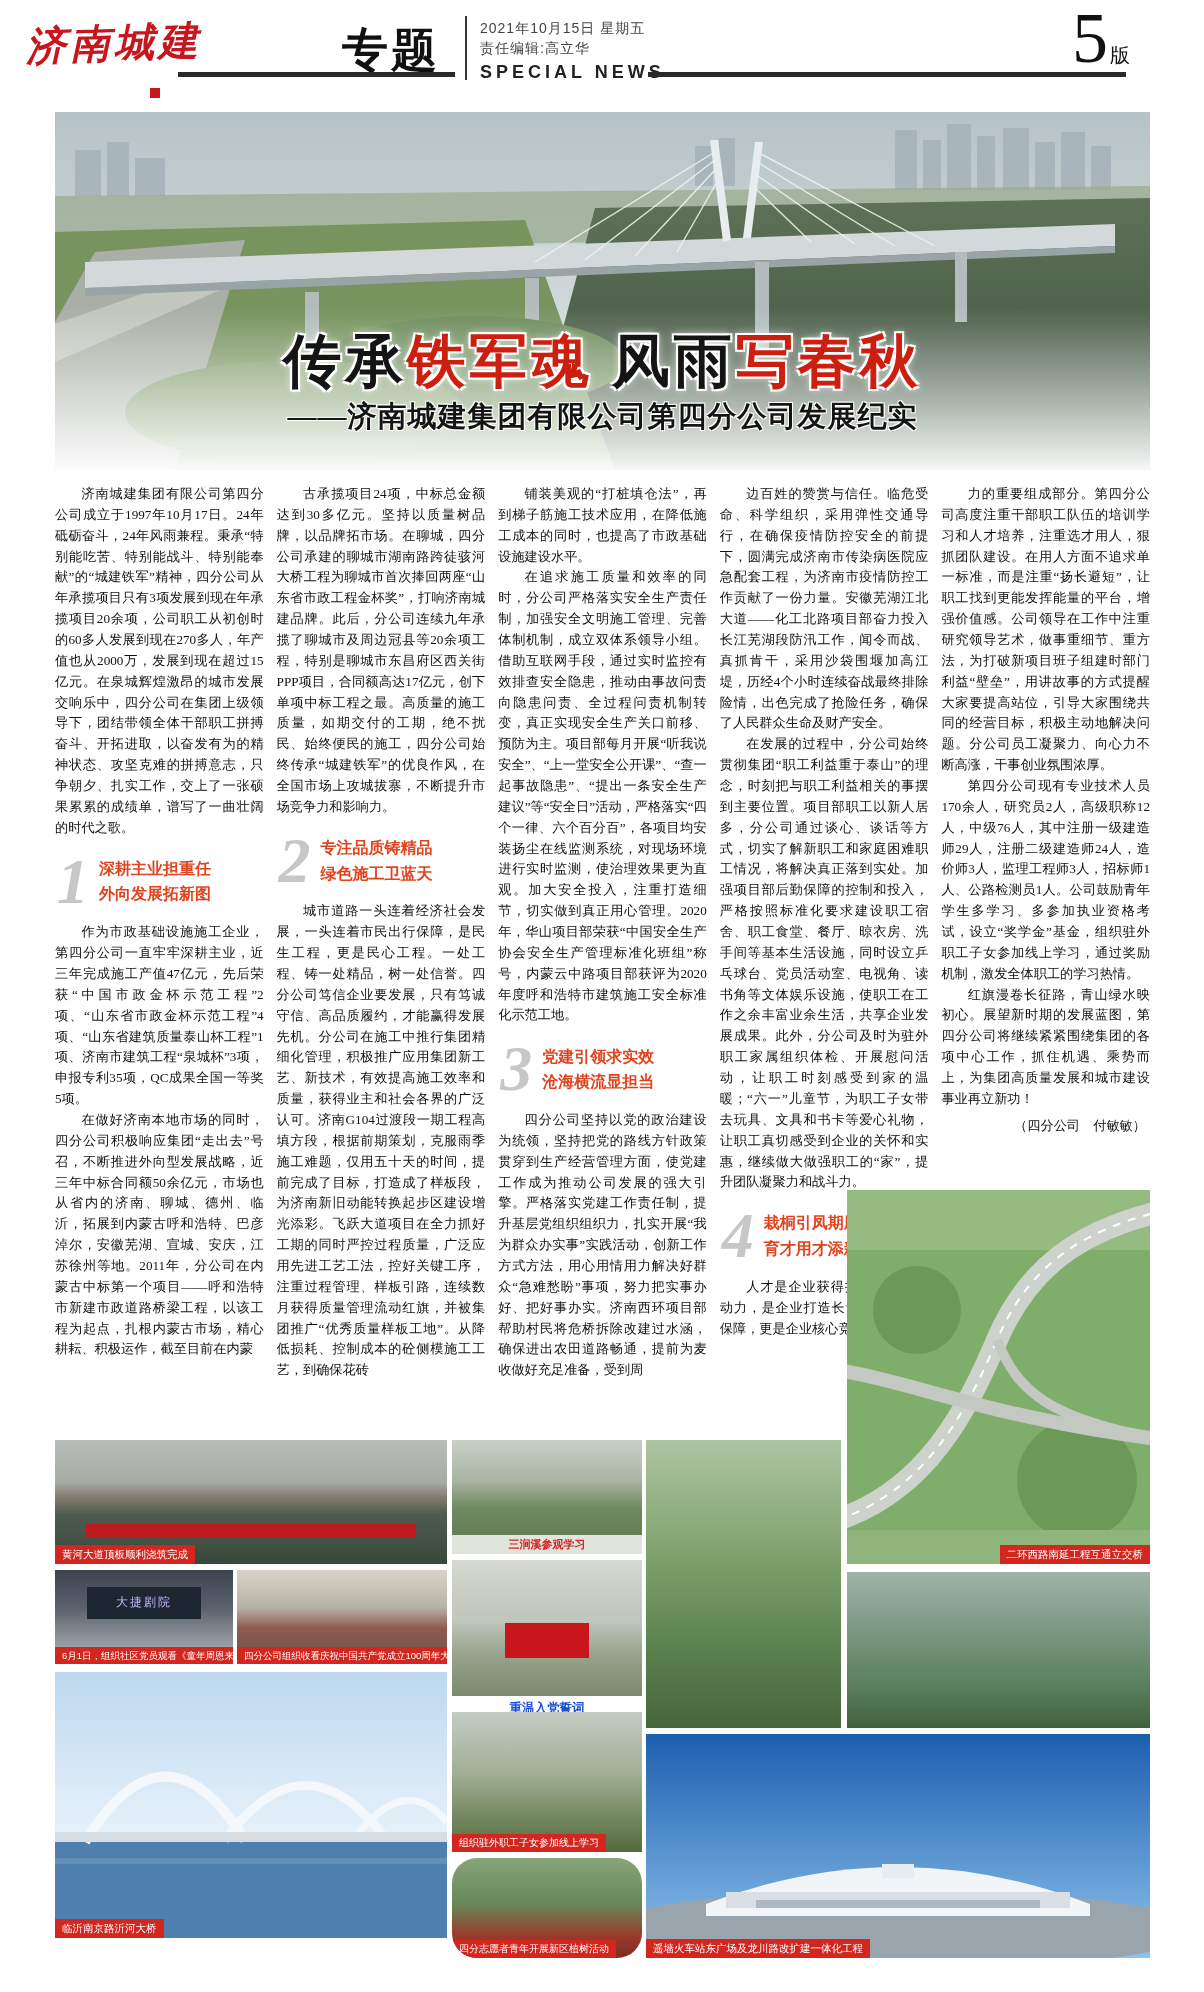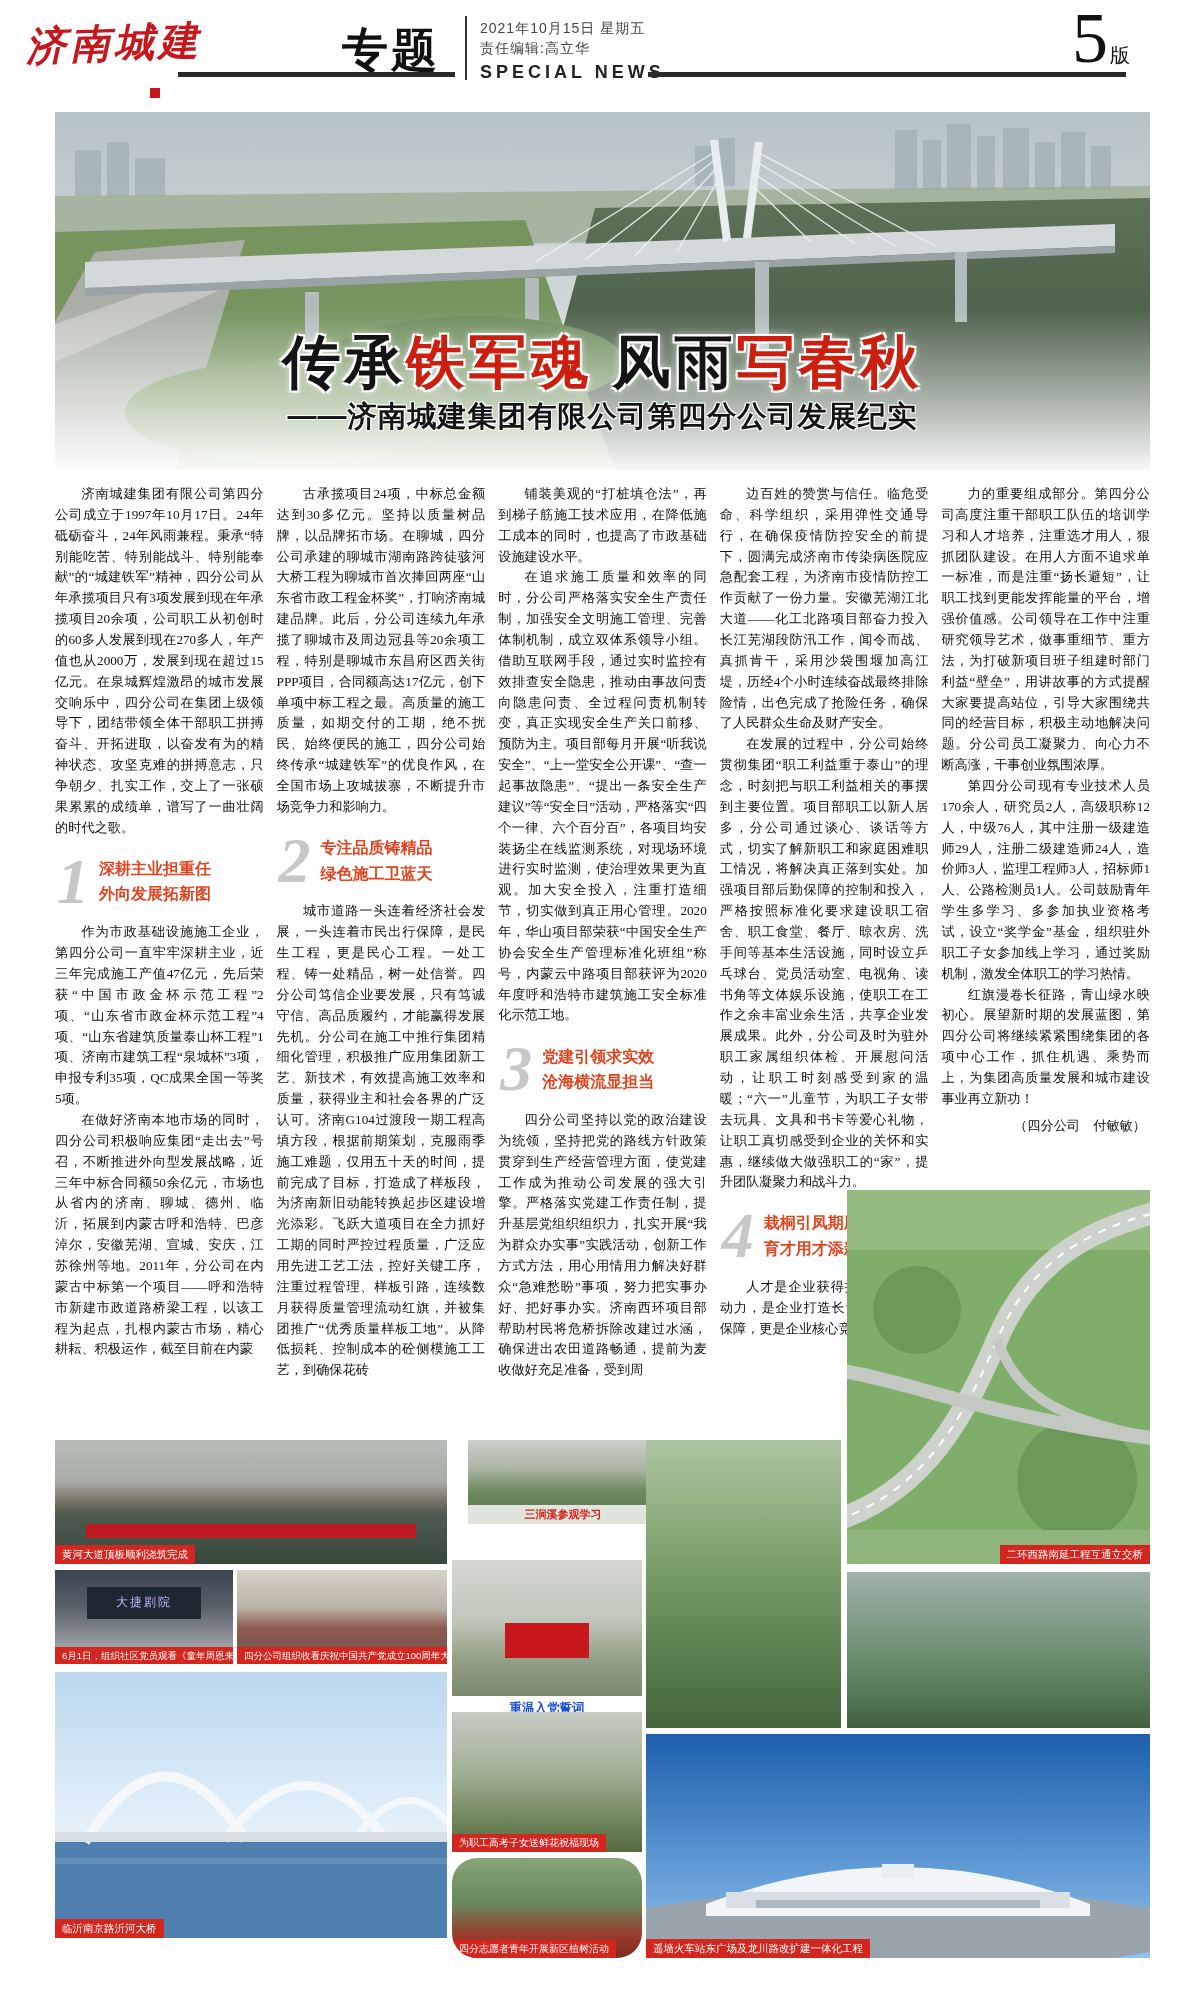--- a/index.html
+++ b/index.html
@@ -24,21 +24,21 @@
   .pagenum{position:absolute;left:1072px;top:2px;font-family:"Liberation Serif",serif;}
   .pagenum .num{font-size:72px;line-height:1;color:#111;}
   .pagenum .ban{font-size:20px;color:#111;margin-left:2px;}
 
   
   .hero{position:absolute;left:55px;top:112px;width:1095px;height:358px;overflow:hidden;}
   .hero svg{display:block;}
 
   
   .headline{position:absolute;left:55px;top:332px;width:1095px;text-align:center;
-        font-family:Liberation Sans, sans-serif;}
+        font-family:Liberation Serif, serif;}
   .headline .main{font-size:58px;font-weight:900;letter-spacing:4px;line-height:1.05;
         text-shadow:-2px -2px 0 #fff,2px -2px 0 #fff,-2px 2px 0 #fff,2px 2px 0 #fff,0 0 8px #fff;}
   .headline .main .blk{color:#141414;}
   .headline .main .red{color:#cc1f10;}
   .headline .sub{margin-top:4px;font-size:29px;font-weight:900;color:#141414;letter-spacing:1px;
         text-shadow:-1px -1px 0 #fff,1px -1px 0 #fff,-1px 1px 0 #fff,1px 1px 0 #fff;}
 
   
   .columns{position:absolute;left:55px;top:484px;width:1095px;height:953px;display:flex;gap:13px;}
   .col{flex:1 1 0;overflow:hidden;font-size:13.2px;line-height:1.58;text-align:justify;color:#111;}
@@ -222,21 +222,21 @@
         <p class="para">红旗漫卷长征路，青山绿水映初心。展望新时期的发展蓝图，第四分公司将继续紧紧围绕集团的各项中心工作，抓住机遇、乘势而上，为集团高质量发展和城市建设事业再立新功！</p>
         <p class="para byline">（四分公司　付敏敏）</p>
       </div>
     </div>
 
   <div class="photo ph-river" style="left:55px;top:1440px;width:392px;height:124px;">
     <div class="banner-strip" style="bottom:26px;"></div>
     <div class="cap-bar">黄河大道顶板顺利浇筑完成</div>
   </div>
 
-  <div class="photo ph-group" style="left:468px;top:1440px;width:190px;height:84px;">
+  <div class="photo ph-group" style="left:452px;top:1440px;width:190px;height:114px;">
     <div class="cap-plain">三涧溪参观学习</div>
   </div>
 
   <div class="photo" style="left:847px;top:1190px;width:303px;height:374px;background:#7fae6b;">
     <svg width="303" height="374" viewBox="0 0 303 374">
       <rect width="303" height="374" fill="#7fae6b"></rect>
       <rect x="0" y="0" width="303" height="60" fill="#95bb80"></rect>
       <circle cx="70" cy="120" r="44" fill="#6b9a58"></circle>
       <circle cx="230" cy="290" r="60" fill="#6b9a58"></circle>
       <path d="M-10,330 C80,300 120,220 150,150 C180,80 230,40 320,20" stroke="#cdd3cc" stroke-width="22" fill="none"></path>
@@ -280,21 +280,21 @@
       <path d="M170,168 Q250,60 330,166" stroke="#f4f8fb" stroke-width="9" fill="none"></path>
       <path d="M300,166 Q350,100 392,150" stroke="#f4f8fb" stroke-width="7" fill="none"></path>
       <rect x="0" y="160" width="392" height="10" fill="#d7dee3"></rect>
       <rect x="0" y="186" width="392" height="6" fill="#6f97bd" opacity="0.6"></rect>
     </svg>
 
     <div class="cap-bar" id="cap-linyi">临沂南京路沂河大桥</div>
   </div>
 
   <div class="photo ph-flower" style="left:452px;top:1712px;width:190px;height:140px;">
-    <div class="cap-bar" style="font-size:10px;max-width:190px;">为职工高考子女送鲜花祝福现场</div>
+    <div class="cap-bar" style="font-size:10px;max-width:190px;">组织驻外职工子女参加线上学习</div>
   </div>
 
   <div class="photo ph-volunteer" style="left:452px;top:1858px;width:190px;height:100px;">
     <div class="cap-bar" style="font-size:10px;max-width:190px;">四分志愿者青年开展新区植树活动</div>
   </div>
 
   <div class="photo" style="left:646px;top:1734px;width:504px;height:224px;background:#1e63b0;">
     <svg width="504" height="224" viewBox="0 0 504 224">
       <defs>
         <linearGradient id="ssky" x1="0" y1="0" x2="0" y2="1">

